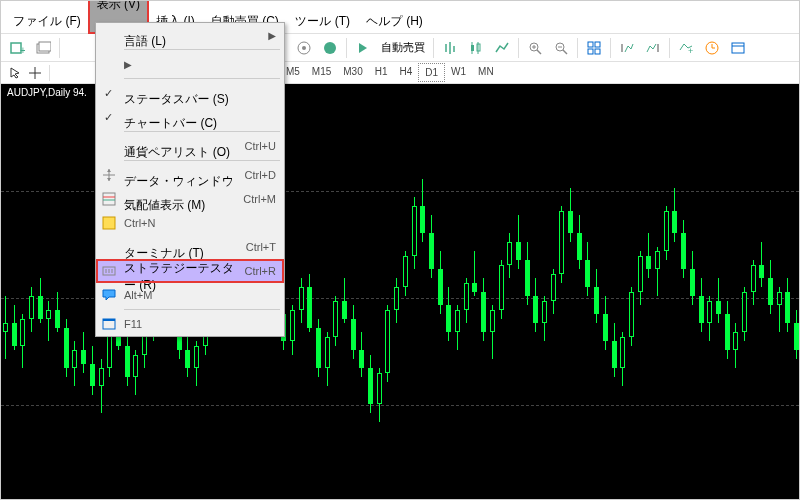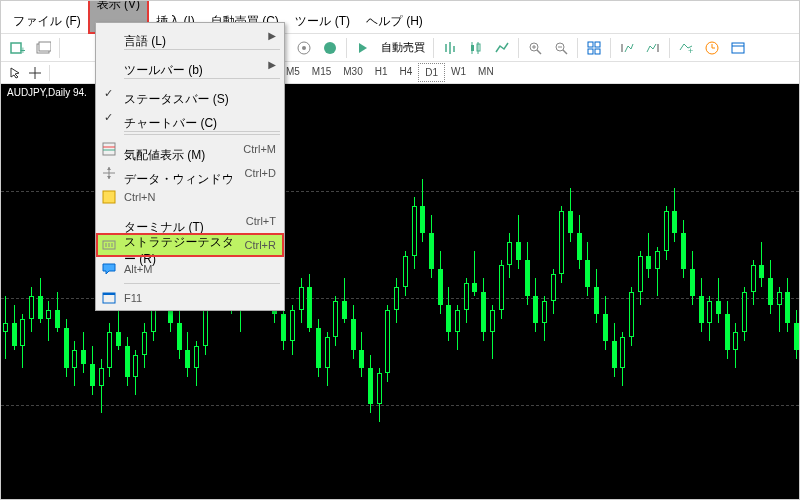--- a/index.html
+++ b/index.html
@@ -22,21 +22,21 @@
 
   .chart-area { position: relative; background: #000; height: 428px; width: 100%; overflow: hidden; }
   .chart-label { position: absolute; top: 2px; left: 2px; color: #fff; font-size: 10px; background: rgba(0,0,0,0.5); padding: 1px 4px; }
   .grid-line { position: absolute; left: 0; right: 0; border-top: 1px dashed #444; }
   .wick { position: absolute; width: 1px; background: #00ff41; left: 2px; }
   .body-up { position: absolute; width: 5px; border: 1px solid #00ff41; background: #000; }
   .body-dn { position: absolute; width: 5px; background: #00ff41; }
 
   .dropdown { position: absolute; top: 22px; left: 95px; width: 190px; background: #f0f0f0; border: 1px solid #aaa; box-shadow: 2px 2px 4px rgba(0,0,0,0.3); font-size: 12px; z-index: 100; }
   .drop-item { display: flex; align-items: center; height: 24px; padding: 0 8px 0 28px; position: relative; cursor: default; }
-  .drop-item.hover { background: #bef264; }
+  .drop-item.hover { background: #c4b5fd; }
   .drop-item.highlight-red { outline: 2px solid #e53935; outline-offset: -2px; }
   .drop-sep { height: 1px; background: #ccc; margin: 2px 4px 2px 28px; }
   .drop-label { flex: 1; color: #000; margin-top: 12px; }
   .drop-shortcut { color: #555; font-size: 11px; }
   .drop-arrow { color: #555; font-size: 10px; }
   .drop-icon { position: absolute; left: 4px; width: 18px; height: 18px; display: flex; align-items: center; justify-content: center; }
   .drop-check { position: absolute; left: 8px; font-size: 11px; color: #333; }
 
   svg { display: block; }
 </style>
@@ -393,60 +393,63 @@
     </div>
 </div>
 
 <div class="dropdown" id="dropdown">
     <div class="drop-item">
       <span class="drop-label">言語 (L)</span>
       <span class="drop-arrow">▶</span>
     </div>
     <div class="drop-sep"></div>
     <div class="drop-item">
-      <span class="drop-label">ツールバー (b)</span>
       <span class="drop-arrow">▶</span>
     </div>
     <div class="drop-sep"></div>
     <div class="drop-item">
       <span class="drop-check">✓</span>
       <span class="drop-label">ステータスバー (S)</span>
     </div>
     <div class="drop-item">
       <span class="drop-check">✓</span>
       <span class="drop-label">チャートバー (C)</span>
     </div>
     <div class="drop-sep"></div>
+    <div class="drop-item">
+      <span class="drop-label">通貨ペアリスト (O)</span>
+      <span class="drop-shortcut">Ctrl+U</span>
+    </div>
     <div class="drop-sep"></div>
-    <div class="drop-item">
-      <span class="drop-icon">
-        <svg width="16" height="16">
-          <rect x="2" y="2" width="12" height="12" fill="none" stroke="#888"></rect>
-          <line x1="2" y1="6" x2="14" y2="6" stroke="#e44"></line>
-          <line x1="2" y1="9" x2="14" y2="9" stroke="#4a8"></line>
-        </svg>
-      </span>
-      <span class="drop-label">気配値表示 (M)</span>
-      <span class="drop-shortcut">Ctrl+M</span>
-    </div>
     <div class="drop-item">
       <span class="drop-icon">
         <svg width="16" height="16">
           <line x1="8" y1="2" x2="8" y2="14" stroke="#888"></line>
           <line x1="2" y1="8" x2="14" y2="8" stroke="#888"></line>
           <polygon points="8,2 6,5 10,5" fill="#888"></polygon>
           <polygon points="8,14 6,11 10,11" fill="#888"></polygon>
         </svg>
       </span>
       <span class="drop-label">データ・ウィンドウ</span>
       <span class="drop-shortcut">Ctrl+D</span>
     </div>
     <div class="drop-item">
       <span class="drop-icon">
         <svg width="16" height="16">
+          <rect x="2" y="2" width="12" height="12" fill="none" stroke="#888"></rect>
+          <line x1="2" y1="6" x2="14" y2="6" stroke="#e44"></line>
+          <line x1="2" y1="9" x2="14" y2="9" stroke="#4a8"></line>
+        </svg>
+      </span>
+      <span class="drop-label">気配値表示 (M)</span>
+      <span class="drop-shortcut">Ctrl+M</span>
+    </div>
+    <div class="drop-item">
+      <span class="drop-icon">
+        <svg width="16" height="16">
           <rect x="2" y="2" width="12" height="12" fill="#fd5" stroke="#c90"></rect>
         </svg>
       </span>
       <span class="drop-shortcut">Ctrl+N</span>
     </div>
     <div class="drop-item">
       <span class="drop-label">ターミナル (T)</span>
       <span class="drop-shortcut">Ctrl+T</span>
     </div>
     <div class="drop-item hover highlight-red">

